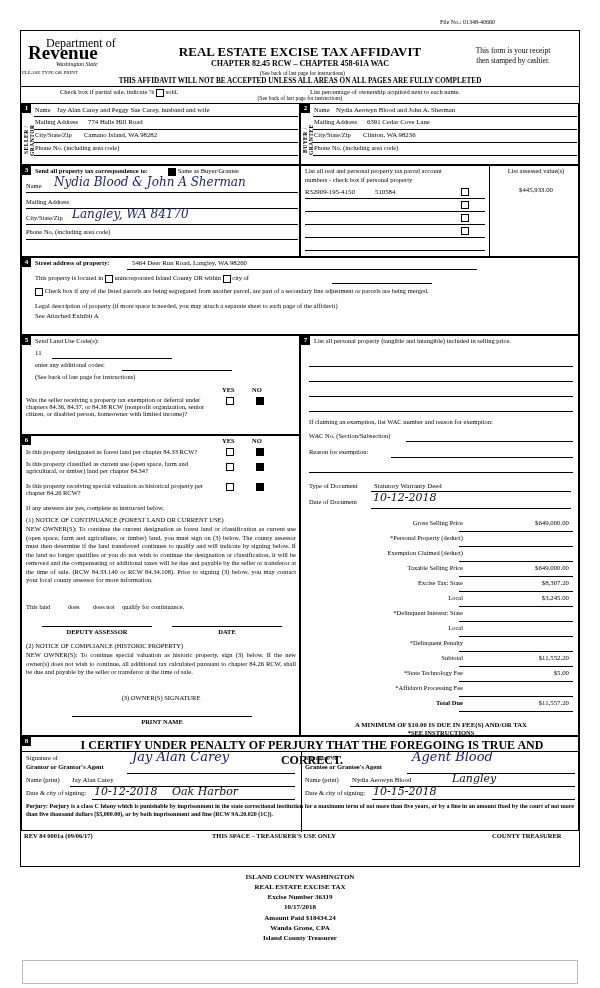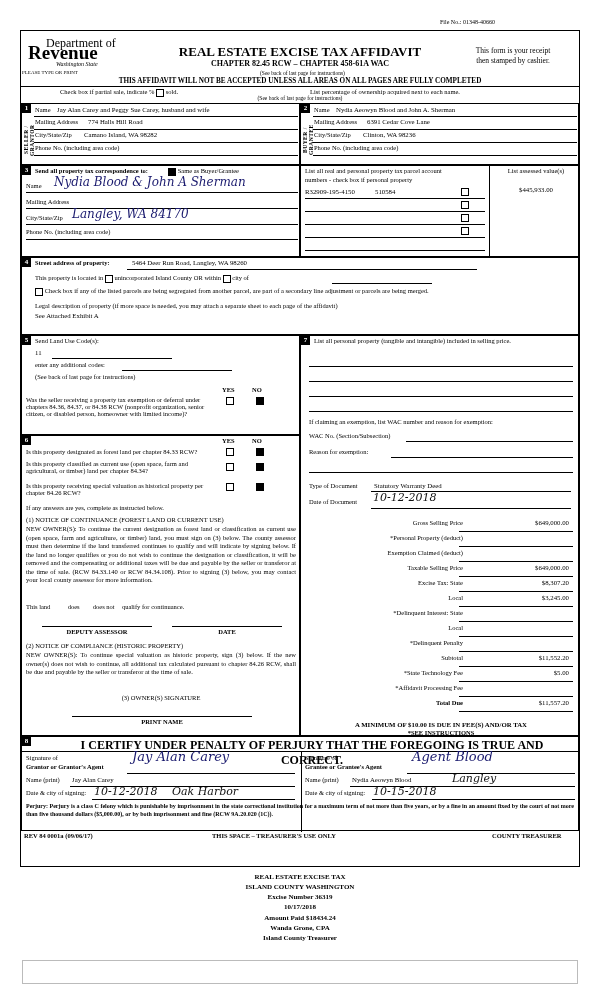--- a/index.html
+++ b/index.html
@@ -347,22 +347,22 @@
     </div>
   </div>
 
   <div class="bx" style="left:22px;top:832px;width:558px;height:12px;">
     <span class="bx bold" style="left:2px;top:0px;font-size:6.5px;">REV 84 0001a (09/06/17)</span>
     <span class="bx bold" style="left:190px;top:0px;font-size:6.5px;">THIS SPACE – TREASURER'S USE ONLY</span>
     <span class="bx bold" style="left:470px;top:0px;font-size:6.5px;">COUNTY TREASURER</span>
   </div>
 
   <div class="bx ctr bold" style="left:120px;top:872px;width:360px;font-size:7px;line-height:1.45;">
+    <div>ISLAND COUNTY WASHINGTON</div>
     <div>REAL ESTATE EXCISE TAX</div>
-    <div>ISLAND COUNTY WASHINGTON</div>
     <div>Excise Number 36319</div>
     <div>10/17/2018</div>
     <div>Amount Paid $18434.24</div>
     <div>Wanda Grone, CPA</div>
     <div>Island County Treasurer</div>
   </div>
 
   <div class="bx" style="left:22px;top:960px;width:556px;height:24px;border:1px solid #bbb;"></div>
 
 </div>

